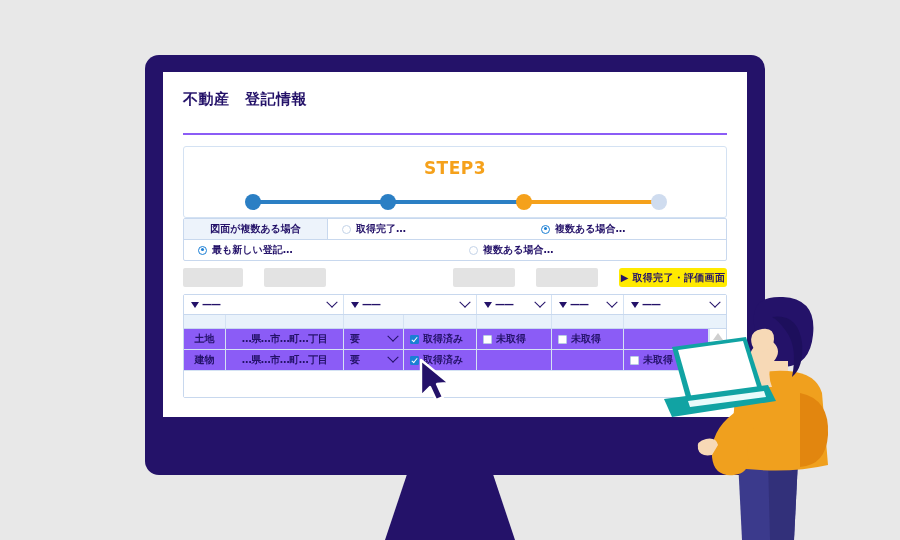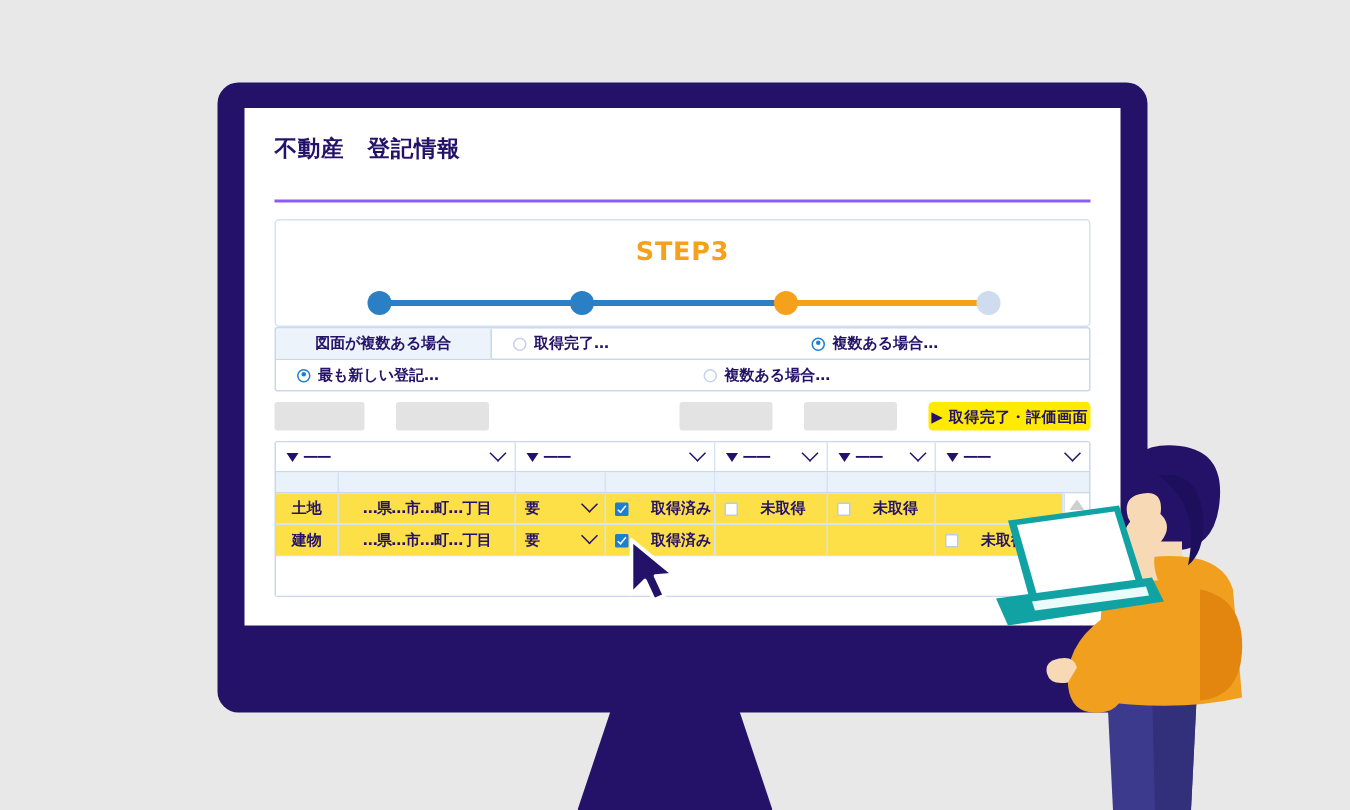--- a/index.html
+++ b/index.html
@@ -253,25 +253,25 @@
     border-bottom: 1.8px solid #241269;
     transform: rotate(45deg) translate(-2px,-2px);
   }
 
   
   .row-sub { height: 13px; border-bottom: 1px solid #c8d8ee; }
   .row-sub .tcell { background: #e9f2fb; }
 
   
   .row-data { height: 20px; border-bottom: 1px solid #d4e2f3; }
-  .row-data .tcell { padding: 0 6px; background: #fde047; }
+  .row-data .tcell { padding: 0 6px; background: #8b5cf6; }
   .c-name { justify-content: center; }
   .c-addr { justify-content: center; letter-spacing: -0.5px; }
   .c-sel { justify-content: space-between; }
-  .c-chk { gap: 15px; }
+  .c-chk { gap: 4px; }
 
   .cb {
     width: 9px; height: 9px;
     border: 1.2px solid #b9cce4;
     background: #fff;
     box-sizing: border-box;
     flex: 0 0 auto;
     border-radius: 1px;
     position: relative;
   }

